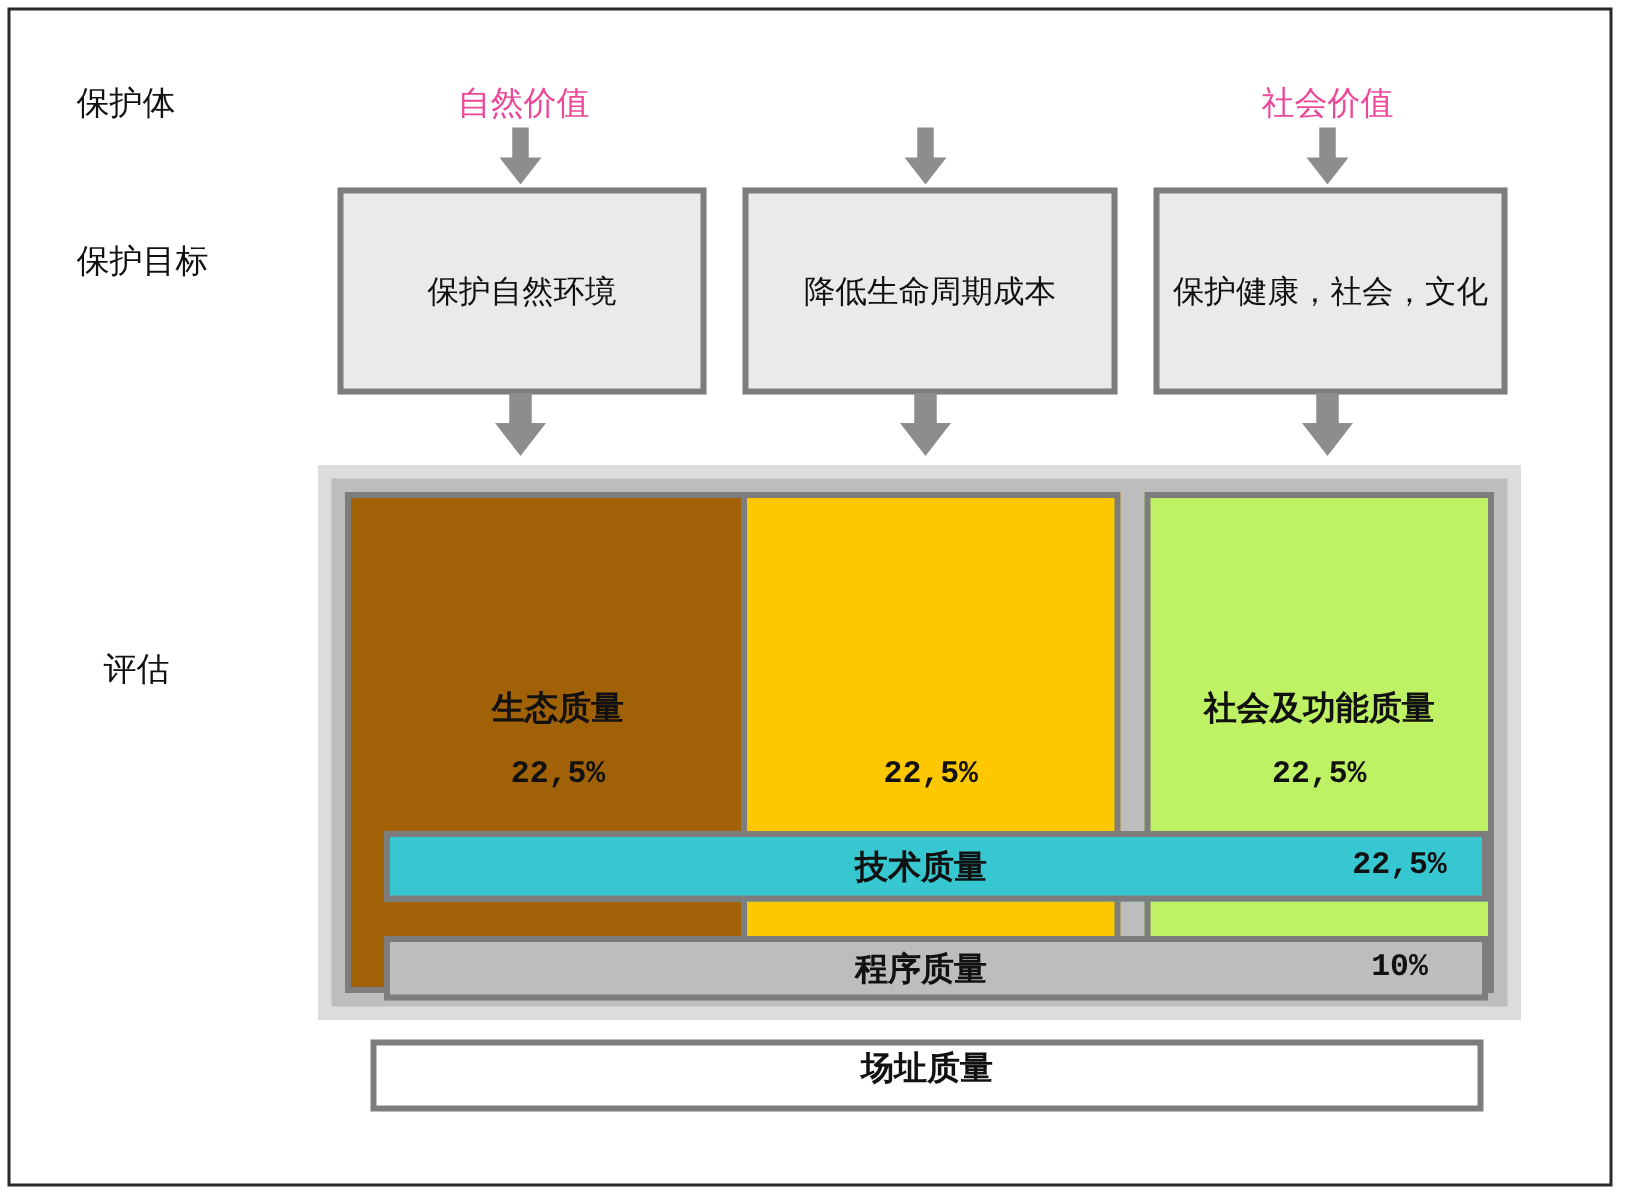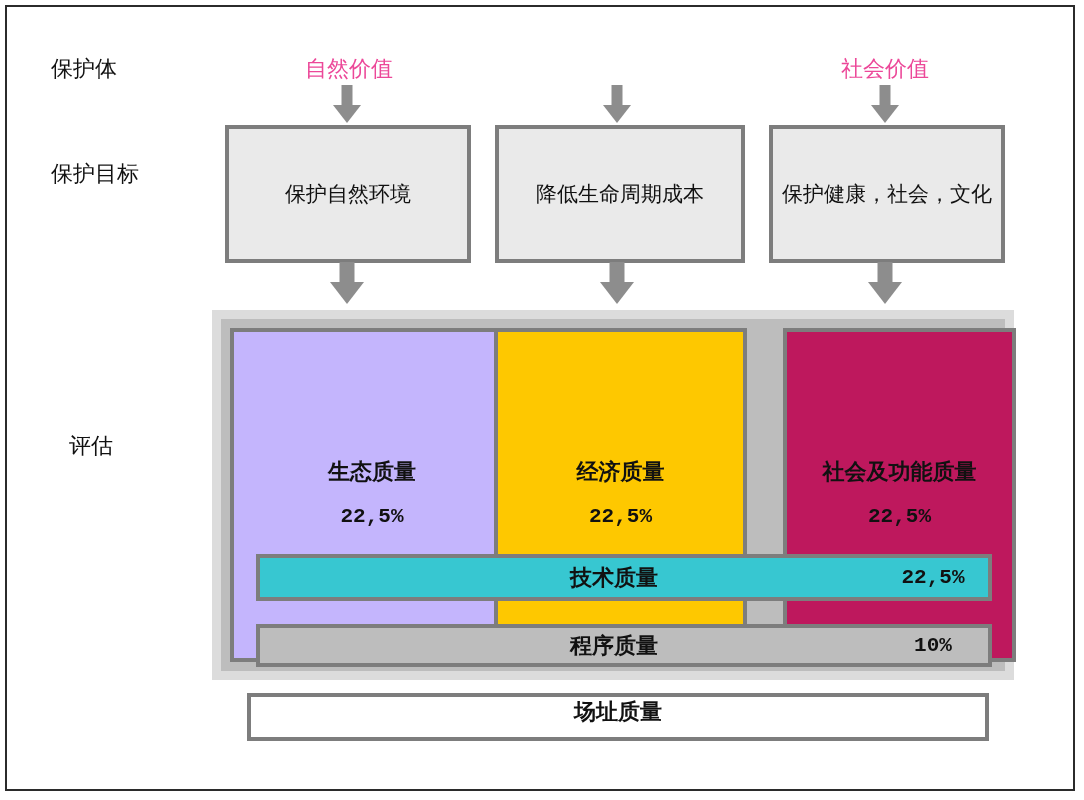--- a/index.html
+++ b/index.html
@@ -97,23 +97,23 @@
     width:784px;height:352px;
     background:#bdbdbd;
     box-sizing:border-box;
   }
   .pillar{
     position:absolute;
     top:9px;height:334px;
     border:4px solid #7d7d7d;
     box-sizing:border-box;
   }
-  #pillar-eco{left:9px;width:284px;background:#c4b5fd;}
+  #pillar-eco{left:9px;width:284px;background:#a16207;}
   #pillar-econ{left:273px;width:253px;background:#fec800;}
-  #pillar-soc{left:542px;width:233px;background:#be185d;margin-left:20px;}
+  #pillar-soc{left:542px;width:233px;background:#bef264;}
 
   .pillar-label{
     position:absolute;left:0;right:0;
     text-align:center;
     font-size:22px;font-weight:bold;color:#111;
     white-space:nowrap;
   }
   .pillar-title{top:125px;}
   .pillar-pct{top:173px;font-size:21px;font-weight:bold;}
 
@@ -205,21 +205,20 @@
 
     <div id="assess-frame">
       <div id="assess-inner">
 
         <div class="pillar" id="pillar-eco">
           <div class="pillar-label pillar-title">生态质量</div>
           <div class="pillar-label pillar-pct">22,5%</div>
         </div>
 
         <div class="pillar" id="pillar-econ">
-          <div class="pillar-label pillar-title">经济质量</div>
           <div class="pillar-label pillar-pct">22,5%</div>
         </div>
 
         <div class="pillar" id="pillar-soc">
           <div class="pillar-label pillar-title">社会及功能质量</div>
           <div class="pillar-label pillar-pct">22,5%</div>
         </div>
 
         <div class="hbar" id="bar-tech">
           <span class="bar-title">技术质量</span>

